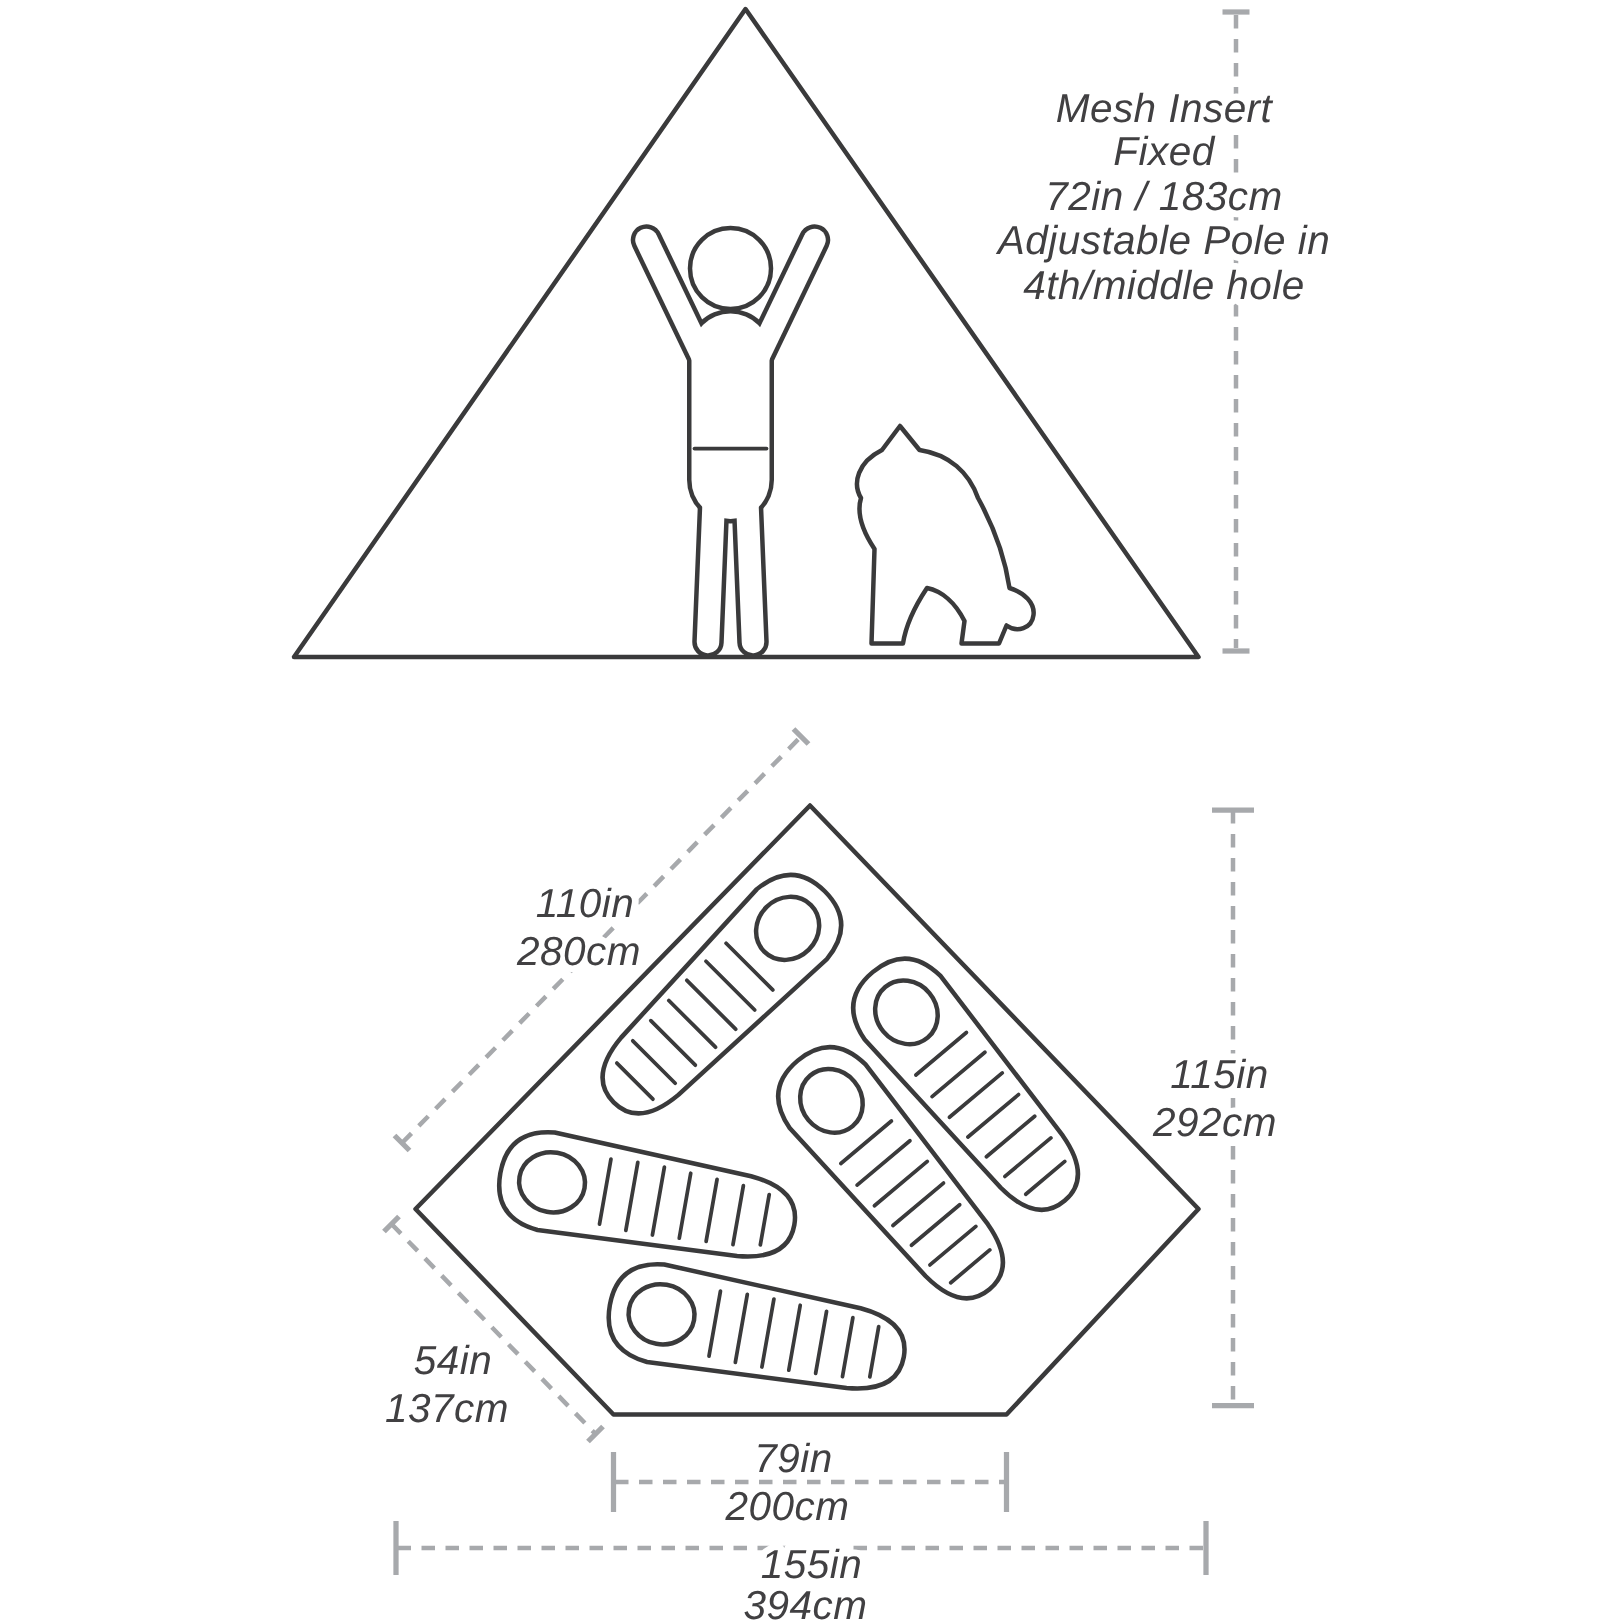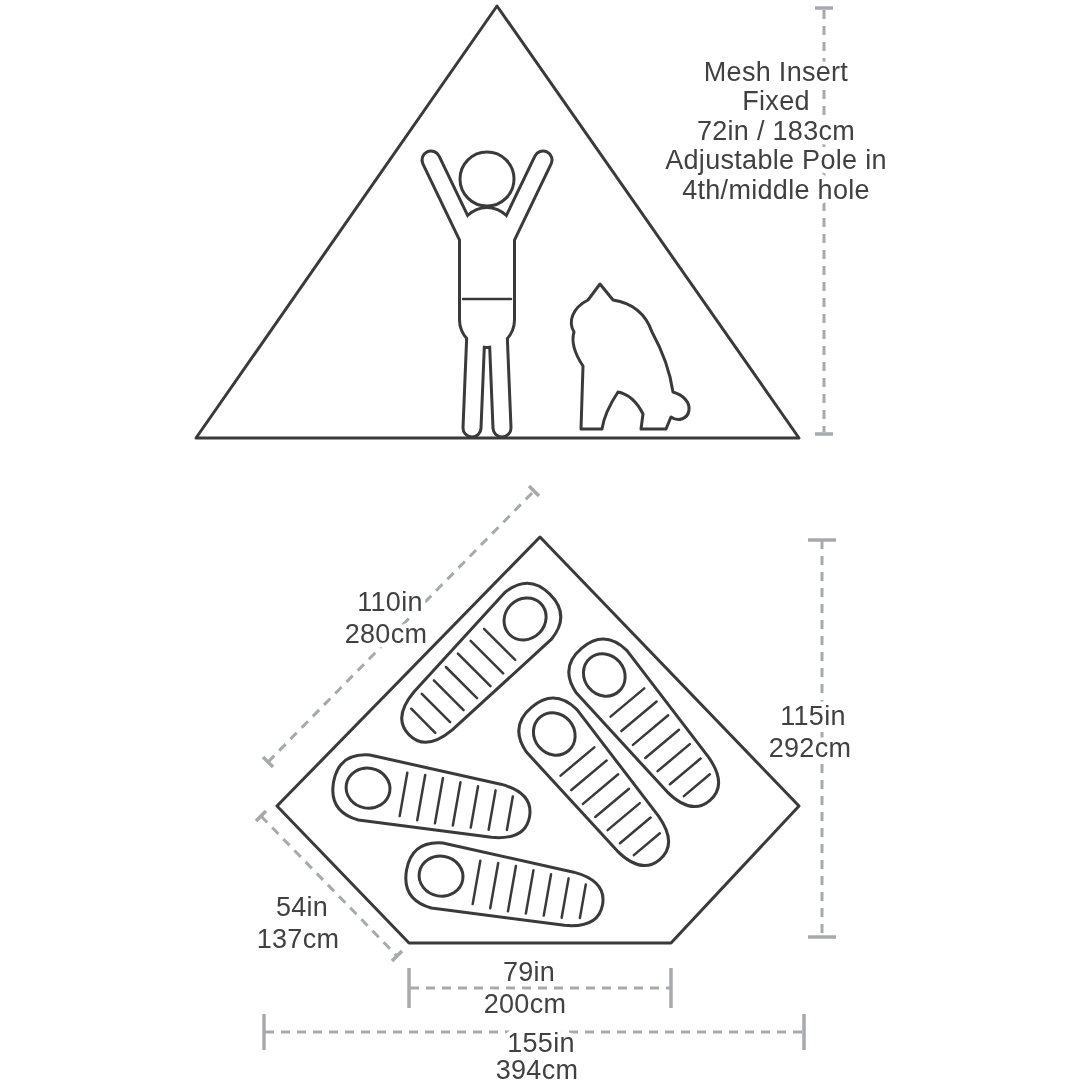--- a/index.html
+++ b/index.html
@@ -2,21 +2,21 @@
 <html style="--line: #3a3a3b; --dim: #a7a9ac; --text: #414042; --bg: #ffffff;"><head>
 <meta charset="utf-8">
 <style>
   :root{
     --line:#3a3a3b;
     --dim:#a7a9ac;
     --text:#414042;
     --bg:#ffffff;
   }
   html,body{margin:0;padding:0;background:var(--bg);}
-  .stage{width:1081px;height:1081px;position:relative;background:var(--bg);overflow:hidden;}
+  .stage{width:1081px;height:1081px;position:relative;background:var(--bg);overflow:hidden;font-style:italic;}
   svg{display:block;}
   text{font-family:"Liberation Sans",sans-serif;fill:var(--text);font-size:27px;text-anchor:middle;letter-spacing:.3px;}
   .halo{paint-order:stroke fill;stroke:#fff;stroke-width:9px;stroke-linejoin:round;}
   .ln{stroke:var(--line);fill:none;stroke-width:3;stroke-linejoin:round;}
   .lnw{stroke:var(--line);fill:#fff;stroke-width:3;stroke-linejoin:round;}
   .dash{stroke:var(--dim);stroke-width:3;stroke-dasharray:9 7;fill:none;}
   .cap{stroke:var(--dim);stroke-width:3.5;fill:none;}
   .thick-dark{stroke:var(--line);stroke-linecap:round;fill:none;}
   .thick-white{stroke:#fff;stroke-linecap:round;fill:none;}
   .rib{stroke:var(--line);stroke-width:2.5;stroke-linecap:round;}

